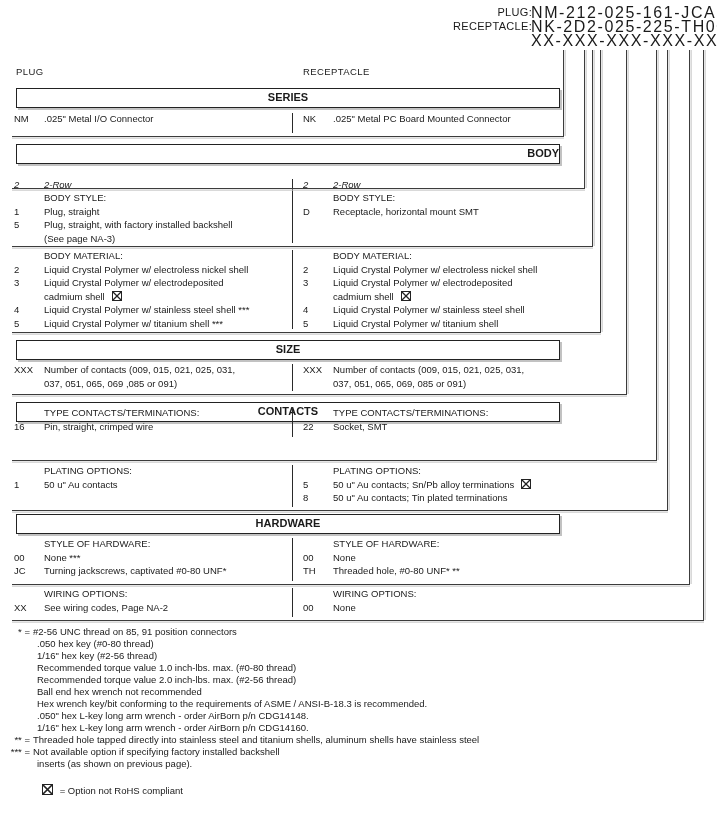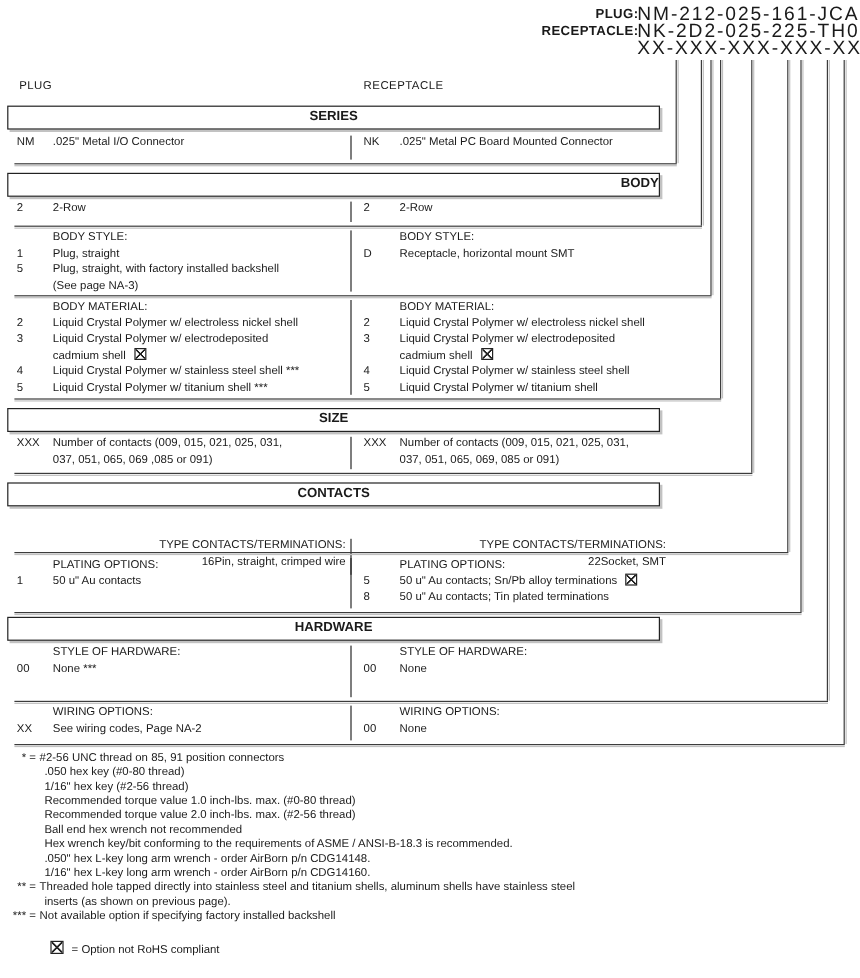--- a/index.html
+++ b/index.html
@@ -3,27 +3,27 @@
 <meta charset="utf-8">
 <style>
   html,body { margin:0; padding:0; background:#fff; }
   .page {
     position:relative; width:717px; height:815px; background:#ffffff;
     font-family:"Liberation Sans", sans-serif; color:#1a1a1a; overflow:hidden;
     -webkit-font-smoothing:antialiased;
   }
   
   .pn-label { position:absolute; left:360px; width:172px; text-align:right;
-    font-size:11px; font-weight:bold; line-height:13px; letter-spacing:0.3px; }
+    font-size:11px; font-weight:normal; line-height:13px; letter-spacing:0.3px; }
   .pn-value { position:absolute; left:519px; width:174px; font-size:16px;
     line-height:13px; letter-spacing:1.6px; white-space:nowrap;margin-left:12px; }
   .col-label { position:absolute; font-size:9.5px; letter-spacing:0.4px; }
 
   
-  .hdr-box { position:absolute; left:6px; width:544px; box-sizing:border-box;
+  .hdr-box { position:absolute; left:16px; width:544px; box-sizing:border-box;
     border:1.6px solid #222; background:#fff; text-align:center;
     font-weight:bold; font-size:11px; box-shadow:2px 2px 0 #c2c2c2; }
   .hdr-box span { display:block; }
 
   
   .block { position:absolute; left:0; width:717px; }
   .col { position:absolute; top:0; }
   .col-l { left:14px; width:274px; }
   .col-r { left:303px; width:252px; }
   .row { line-height:13.5px; font-size:9.5px; white-space:nowrap; }
@@ -74,21 +74,21 @@
         <div class="col col-r">
           <div class="row"><span class="code">NK</span><span class="txt">.025" Metal PC Board Mounted Connector</span></div>
         </div>
         <div class="v-div" style="left: 292px; top: 1px; height: 20px;"></div>
       </div>
       <div class="h-line" style="top: 136px; left: 12px; width: 552.4px;"></div>
       <div class="v-line" style="left: 563px; top: 50px; height: 86px;"></div>
       <div class="hdr-box" style="top: 144px; height: 20px;">
         <span style="line-height: 17px; text-align: right;">BODY</span>
       </div>
-      <div class="block" style="top: 167px; height: 35px;">
+      <div class="block" style="top: 178px; height: 35px; font-style: italic;">
         <div class="col col-l">
           <div class="row"><span class="code">2</span><span class="txt">2-Row</span></div>
         </div>
         <div class="col col-r">
           <div class="row"><span class="code">2</span><span class="txt">2-Row</span></div>
         </div>
         <div class="v-div" style="left: 292px; top: 1px; height: 17px;"></div>
       </div>
       <div class="h-line" style="top: 188px; left: 12px; width: 573.4px;"></div>
       <div class="v-line" style="left: 584px; top: 50px; height: 138px;"></div>
@@ -140,21 +140,21 @@
           <div class="row"><span class="code">XXX</span><span class="txt">Number of contacts (009, 015, 021, 025, 031,</span></div>
           <div class="row"><span class="code"></span><span class="txt">037, 051, 065, 069, 085 or 091)</span></div>
         </div>
         <div class="v-div" style="left: 292px; top: 1px; height: 27px;"></div>
       </div>
       <div class="h-line" style="top: 394px; left: 12px; width: 615.4px;"></div>
       <div class="v-line" style="left: 626px; top: 50px; height: 344px;"></div>
       <div class="hdr-box" style="top: 402px; height: 20px;">
         <span style="line-height: 17px;">CONTACTS</span>
       </div>
-      <div class="block" style="top: 448px; height: 34px; text-align: right;">
+      <div class="block" style="top: 406px; height: 34px;">
         <div class="col col-l">
           <div class="row hdr-row"><span class="txt">TYPE CONTACTS/TERMINATIONS:</span></div>
           <div class="row"><span class="code">16</span><span class="txt">Pin, straight, crimped wire</span></div>
         </div>
         <div class="col col-r">
           <div class="row hdr-row"><span class="txt">TYPE CONTACTS/TERMINATIONS:</span></div>
           <div class="row"><span class="code">22</span><span class="txt">Socket, SMT</span></div>
         </div>
         <div class="v-div" style="left: 292px; top: 1px; height: 30px;"></div>
       </div>
@@ -174,24 +174,26 @@
       </div>
       <div class="h-line" style="top: 510px; left: 12px; width: 656.4px;"></div>
       <div class="v-line" style="left: 667px; top: 50px; height: 460px;"></div>
       <div class="hdr-box" style="top: 514px; height: 20px;">
         <span style="line-height: 17px;">HARDWARE</span>
       </div>
       <div class="block" style="top: 537px; height: 32px;">
         <div class="col col-l">
           <div class="row hdr-row"><span class="txt">STYLE OF HARDWARE:</span></div>
           <div class="row"><span class="code">00</span><span class="txt">None ***</span></div>
+          <div class="row"><span class="code">JC</span><span class="txt">Turning jackscrews, captivated #0-80 UNF*</span></div>
         </div>
         <div class="col col-r">
           <div class="row hdr-row"><span class="txt">STYLE OF HARDWARE:</span></div>
           <div class="row"><span class="code">00</span><span class="txt">None</span></div>
+          <div class="row"><span class="code">TH</span><span class="txt">Threaded hole, #0-80 UNF* **</span></div>
         </div>
         <div class="v-div" style="left: 292px; top: 1px; height: 43px;"></div>
       </div>
       <div class="h-line" style="top: 584px; left: 12px; width: 678.4px;"></div>
       <div class="v-line" style="left: 689px; top: 50px; height: 534px;"></div>
       <div class="block" style="top: 587px; height: 26px;">
         <div class="col col-l">
           <div class="row hdr-row"><span class="txt">WIRING OPTIONS:</span></div>
           <div class="row"><span class="code">XX</span><span class="txt">See wiring codes, Page NA-2</span></div>
         </div>
@@ -209,18 +211,18 @@
       <div class="fn-line"><span class="fn-marker">* =</span><span>#2-56 UNC thread on 85, 91 position connectors</span></div>
       <div class="fn-line fn-cont">.050 hex key (#0-80 thread)</div>
       <div class="fn-line fn-cont">1/16" hex key (#2-56 thread)</div>
       <div class="fn-line fn-cont">Recommended torque value 1.0 inch-lbs. max. (#0-80 thread)</div>
       <div class="fn-line fn-cont">Recommended torque value 2.0 inch-lbs. max. (#2-56 thread)</div>
       <div class="fn-line fn-cont">Ball end hex wrench not recommended</div>
       <div class="fn-line fn-cont">Hex wrench key/bit conforming to the requirements of ASME / ANSI-B-18.3 is recommended.</div>
       <div class="fn-line fn-cont">.050" hex L-key long arm wrench - order AirBorn p/n CDG14148.</div>
       <div class="fn-line fn-cont">1/16" hex L-key long arm wrench - order AirBorn p/n CDG14160.</div>
       <div class="fn-line"><span class="fn-marker">** =</span><span>Threaded hole tapped directly into stainless steel and titanium shells, aluminum shells have stainless steel</span></div>
+      <div class="fn-line"><span class="fn-marker">*** =</span><span>Not available option if specifying factory installed backshell</span></div>
       <div class="fn-line fn-cont">inserts (as shown on previous page).</div>
-      <div class="fn-line"><span class="fn-marker">*** =</span><span>Not available option if specifying factory installed backshell</span></div>
       <div class="legend-line"><span class="rohs-box"></span><span> = Option not RoHS compliant</span></div>
     </div>
 
 </div>
 
 </body></html>

